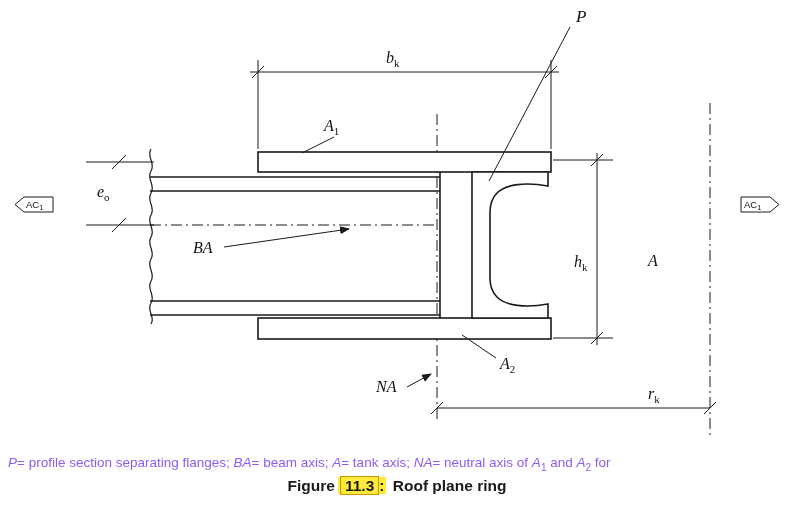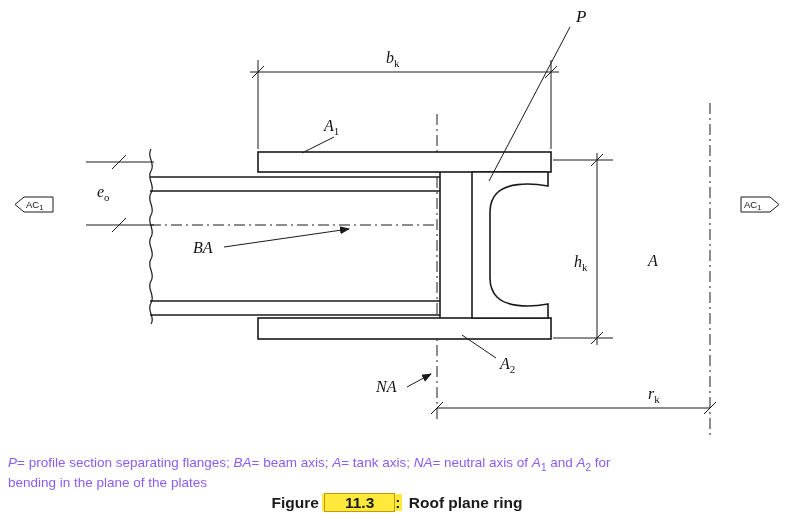--- a/index.html
+++ b/index.html
@@ -9,21 +9,21 @@
   .lbl { font-family:"Liberation Serif", serif; font-style:italic; font-size:16px; fill:#111; }
   .big { font-size:17px; }
   .sub { font-size:11px; font-style:normal; }
   .acl { font-family:"Liberation Sans", sans-serif; font-style:normal; font-size:9.5px; fill:#111; }
   .acs { font-size:7.5px; }
   .caption { padding:8px 10px 0 8px; font-size:13.5px; line-height:1.3; color:#8b5cf6; }
   .caption .it { font-style:italic; }
   .caption sub { font-size:10px; }
   .figtitle { text-align:center; font-weight:bold; font-size:15.5px; margin-top:3px; }
   .hl { background:var(--hl,#ffe93a); padding:0 2px; margin:0 2px 0 3px; }
-  .numbox { border:1px solid #c99700; padding:0 20px; }
+  .numbox { border:1px solid #c99700; padding:0 4px; }
 </style>
 </head>
 <body>
 
 <div class="page">
 
 <svg width="794" height="446" viewBox="0 0 794 446">
   <defs>
     <marker id="arr" viewBox="0 0 10 10" refX="9" refY="5" markerWidth="10" markerHeight="10" orient="auto">
       <path d="M0 1 L10 5 L0 9 z" fill="#1a1a1a"></path>
@@ -98,21 +98,20 @@
     <text class="lbl" x="574" y="267"><tspan>h</tspan><tspan class="sub" dy="4">k</tspan></text>
     <text class="lbl" x="648" y="266">A</text>
     <text class="lbl" x="500" y="369"><tspan>A</tspan><tspan class="sub" dy="4">2</tspan></text>
     <text class="lbl" x="376" y="392">NA</text>
     <text class="lbl" x="648" y="399"><tspan>r</tspan><tspan class="sub" dy="4">k</tspan></text>
   </g>
 </svg>
 
 <div class="caption">
   <span class="it">P</span><span>= profile section separating flanges; </span><span class="it">BA</span><span>= beam axis; </span><span class="it">A</span><span>= tank axis; </span><span class="it">NA</span><span>= neutral axis of </span><span class="it">A</span><sub>1</sub><span> and </span><span class="it">A</span><sub>2</sub><span> for</span><br>
-  <span>bending in the plane of the plates</span>
 </div>
 
 <div class="figtitle">
   <span>Figure</span><span class="hl"><span class="numbox">11.3</span><span>:</span></span>
   <span>Roof plane ring</span>
 </div>
 
 </div>
 
 </body></html>

